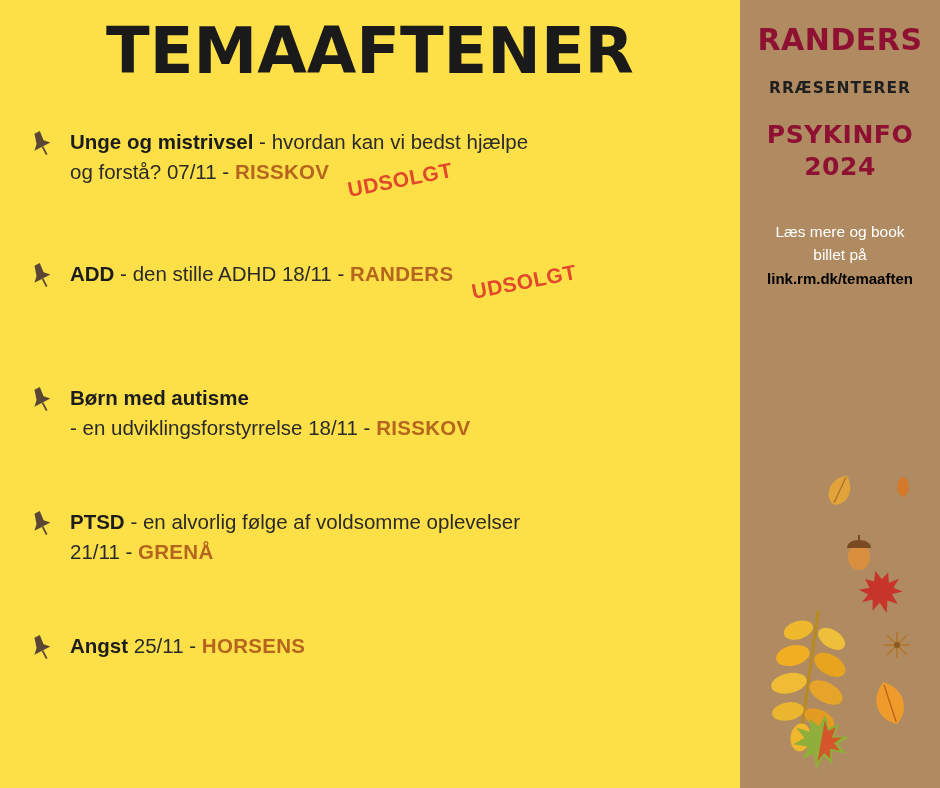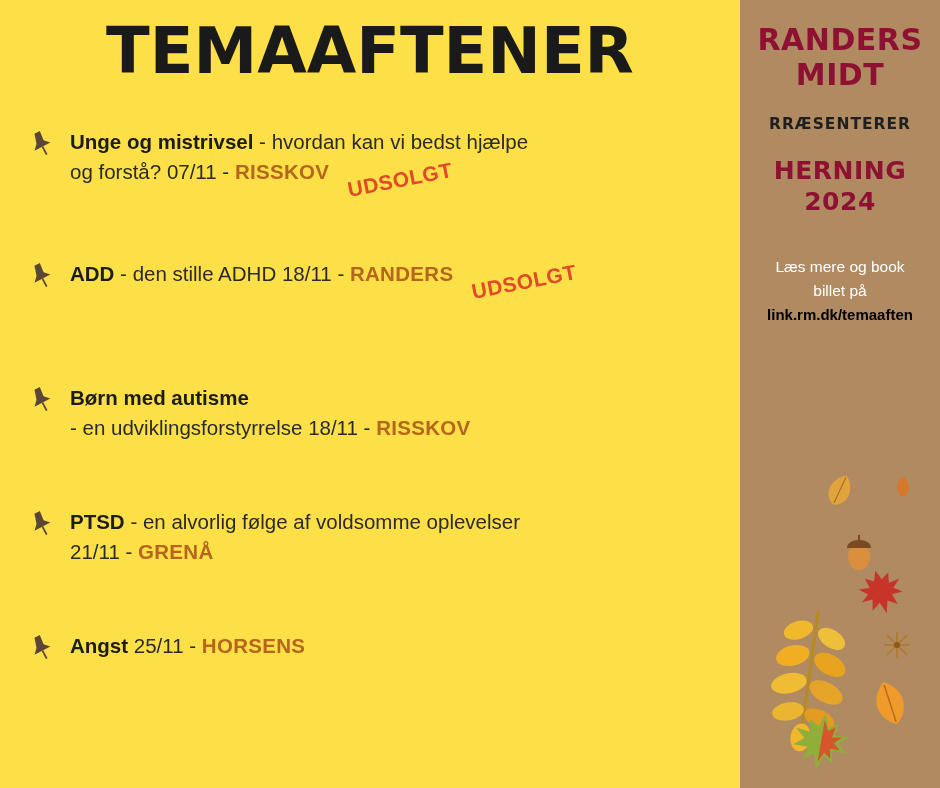--- a/index.html
+++ b/index.html
@@ -246,25 +246,24 @@
           <span class="ev-title">Angst</span><span class="ev-dash"> </span><span class="ev-date">25/11</span><span class="ev-dash"> - </span><span class="ev-city">HORSENS</span>
         </div>
       </li>
 
     </ul>
   </div>
 
   <div class="right">
     <div class="brand">
       <div>RANDERS</div>
-      <div>MIDT</div>
     </div>
     <div class="presenter">RRÆSENTERER</div>
     <div class="month">
-      <div>HERNING</div>
+      <div>PSYKINFO</div>
       <div>2024</div>
     </div>
     <div class="booking">
       <div>Læs mere og book</div>
       <div>billet på</div>
       <a class="booking-link" href="#">link.rm.dk/temaaften</a>
     </div>
 
     <div class="leaves">
 

